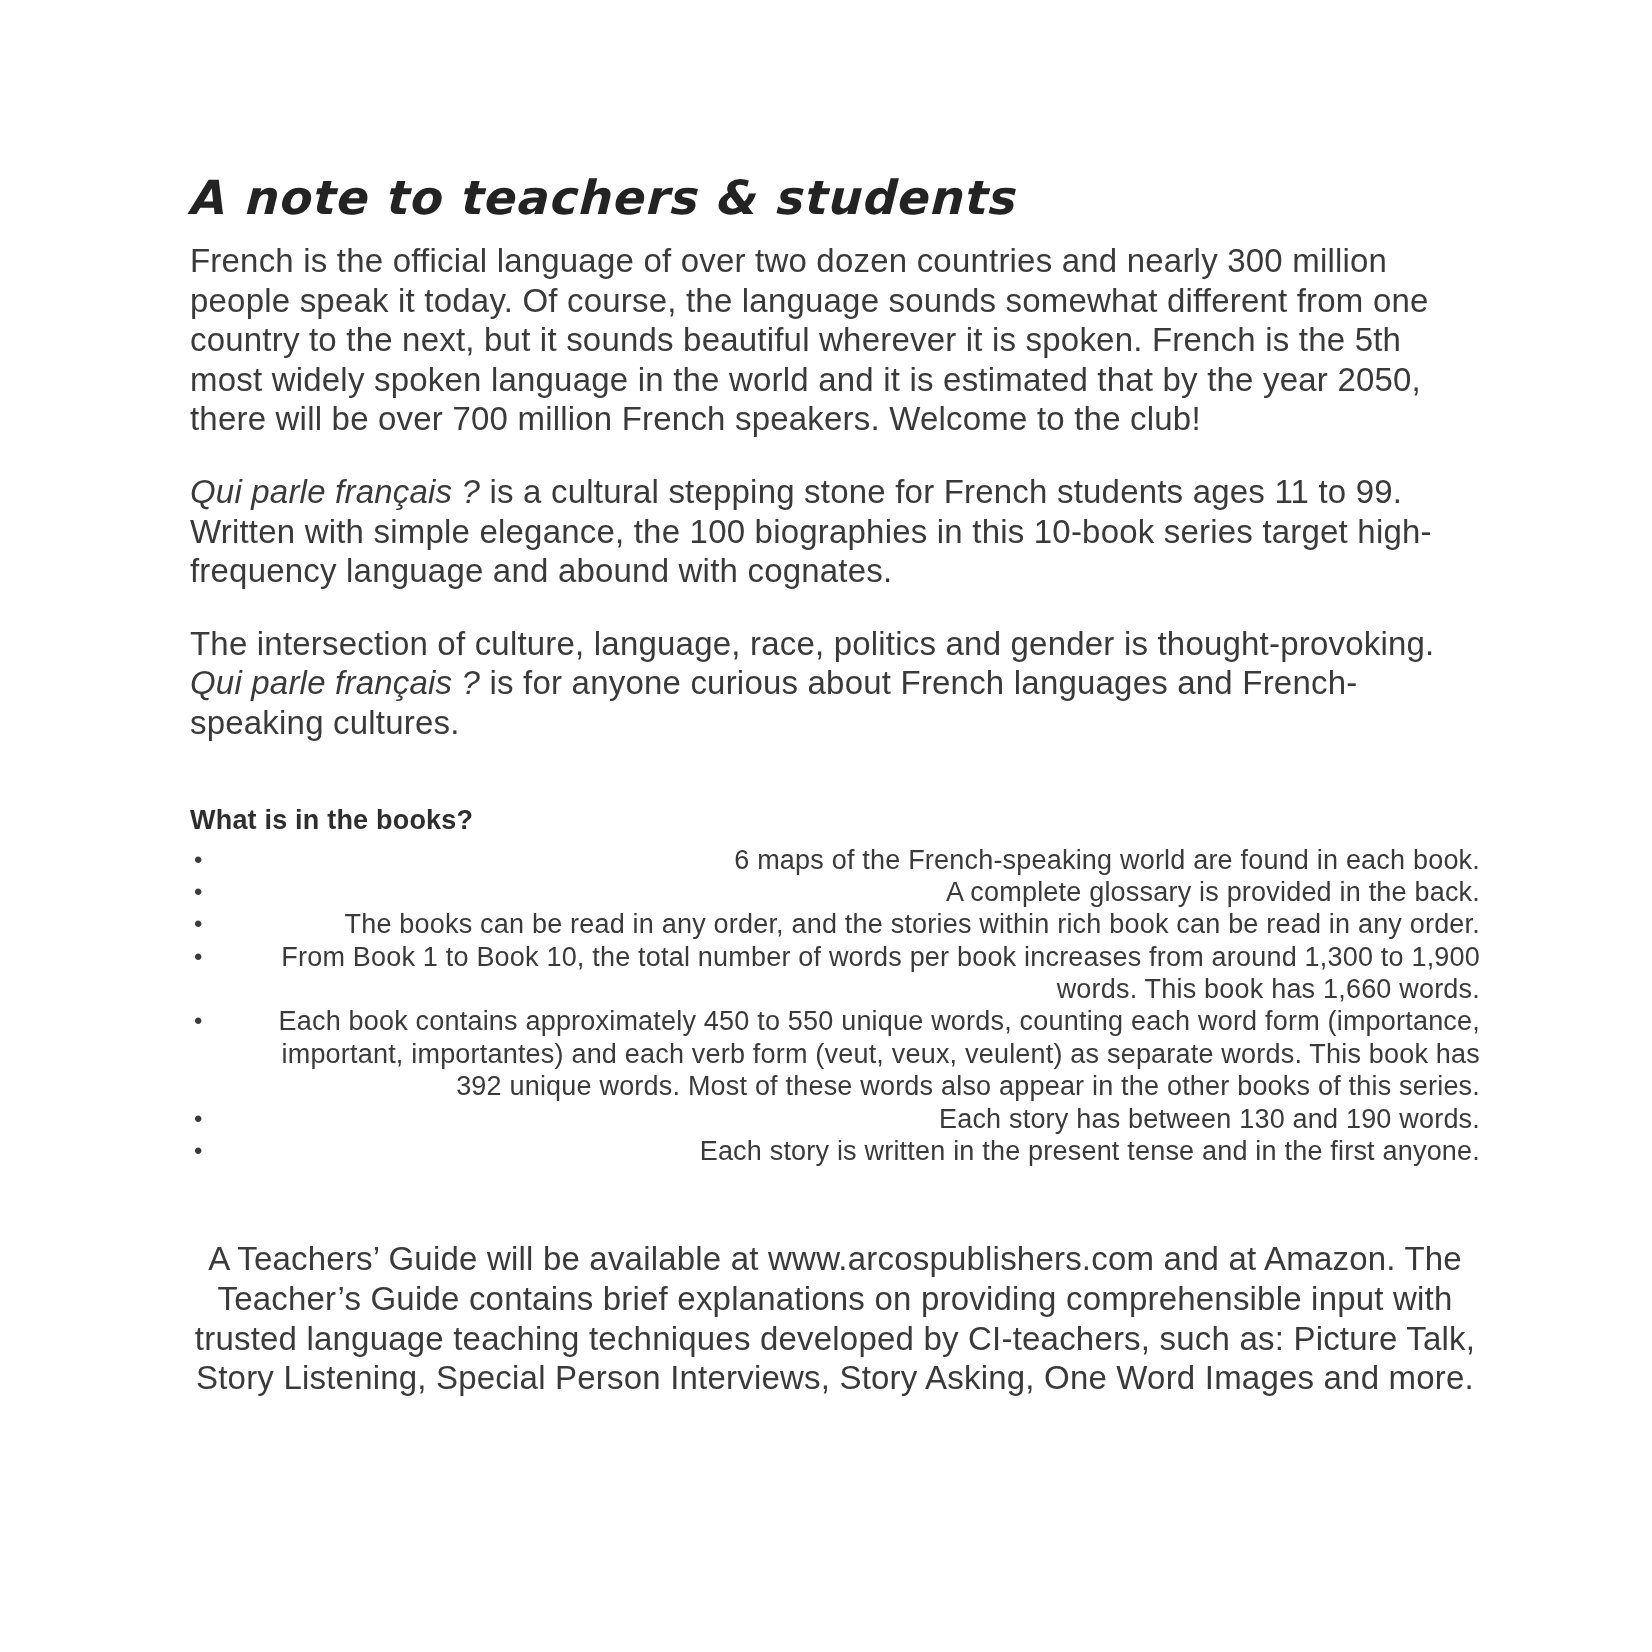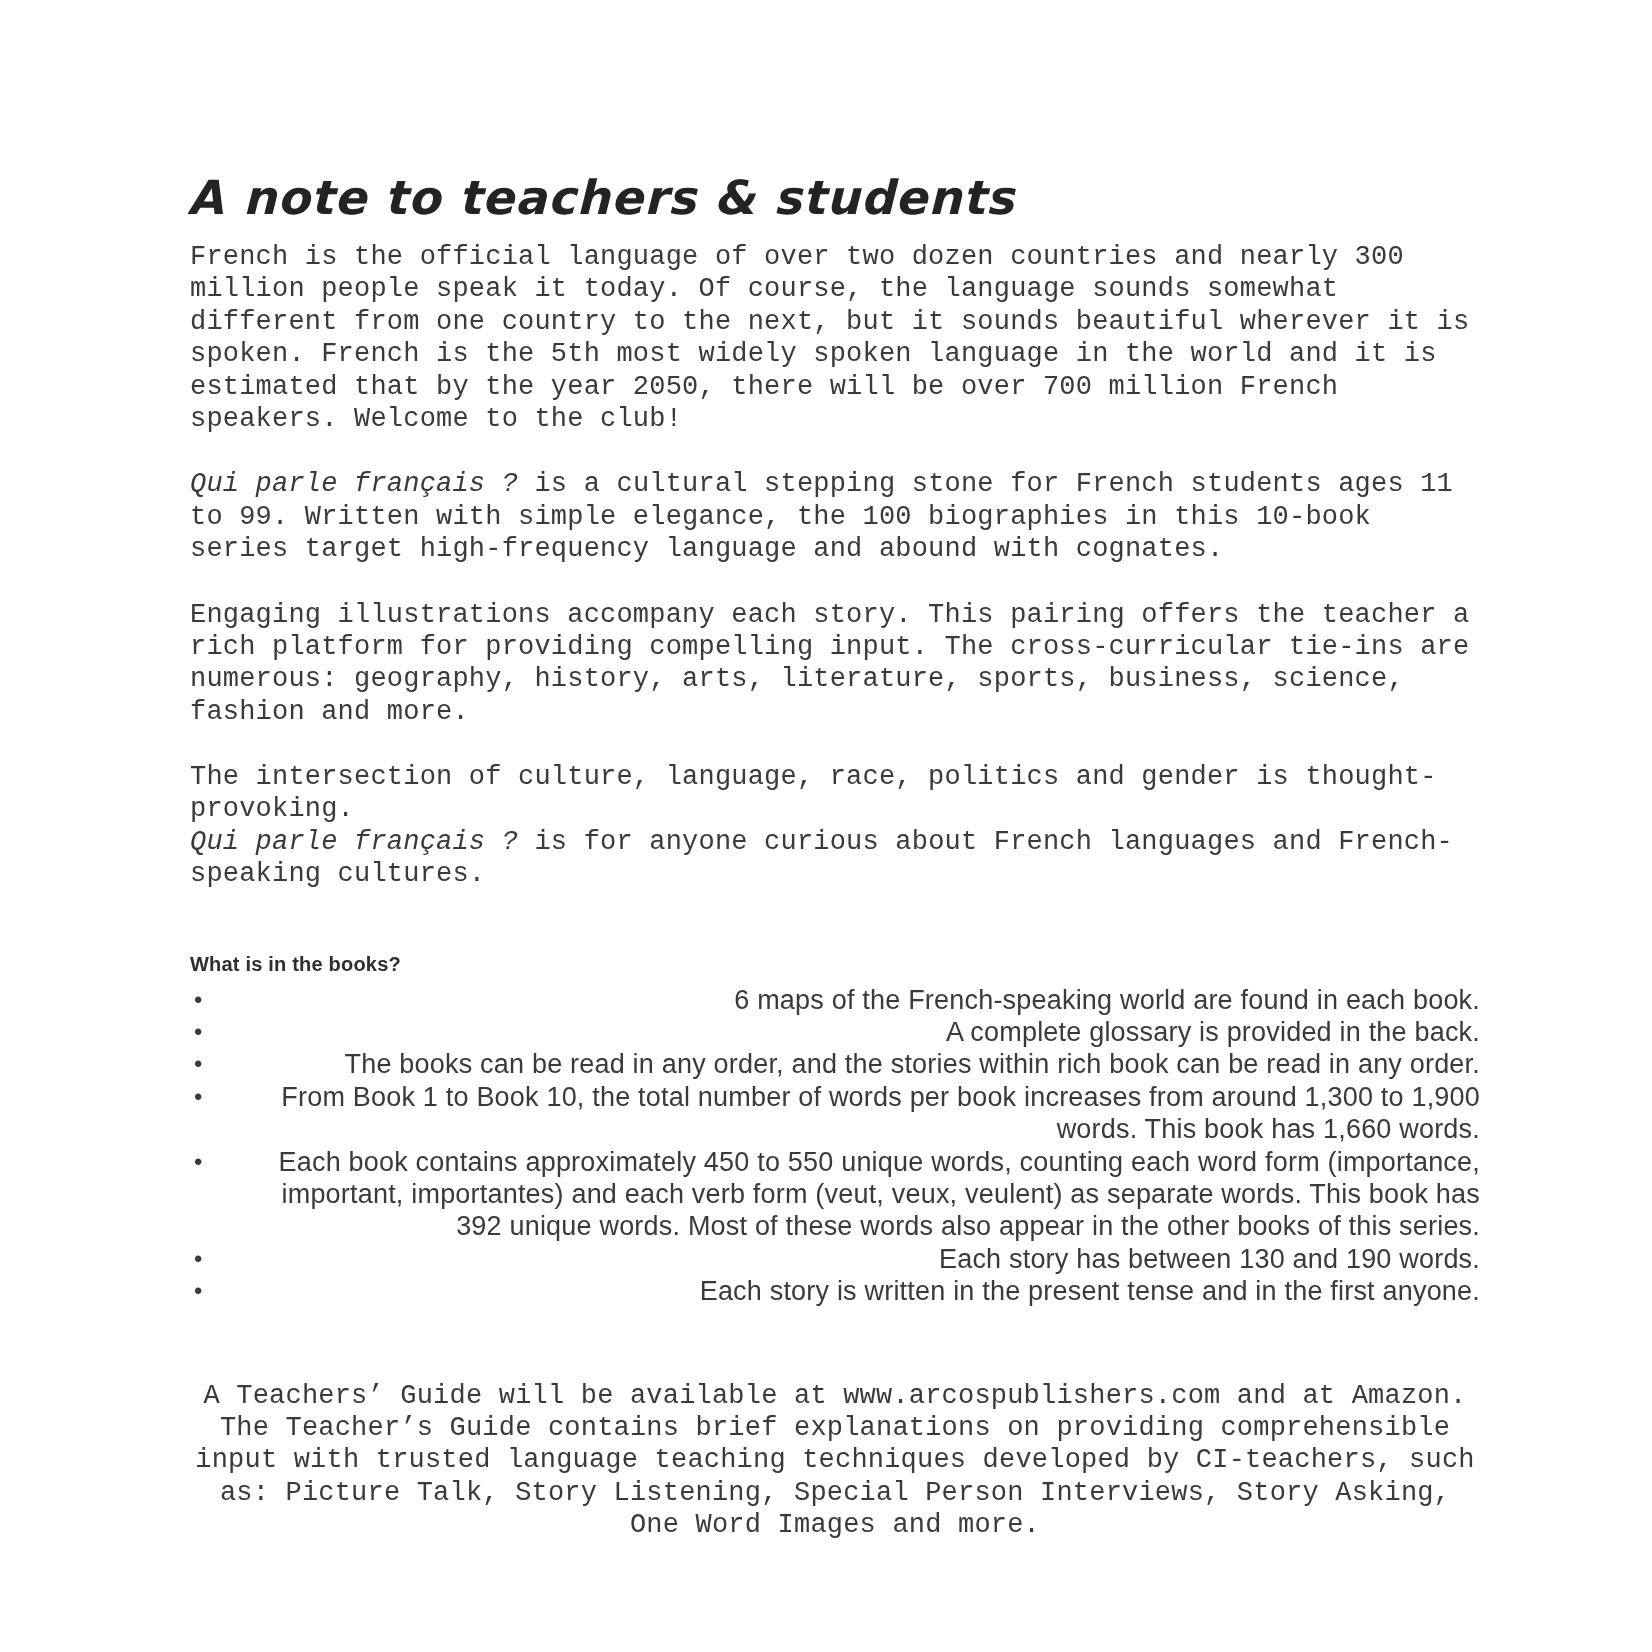--- a/index.html
+++ b/index.html
@@ -26,31 +26,30 @@
     font-style: italic;
     font-weight: 700;
     font-size: 47px;
     letter-spacing: 1px;
     color: #232323;
     margin: 0 0 16px 0;
     transform: skewX(-3deg);
     transform-origin: left bottom;
   }
   .para {
-    font-size: 27px;
+    font-size: 33px;
     line-height: 1.2;
     margin: 12px 0 33px 0;
     letter-spacing: 0.2px;
-    font-family: Liberation Mono, monospace;
   }
   .para:last-child { margin-bottom: 0; text-align: center; }
   .italic { font-style: italic; }
   .section { margin-top: 62px; }
   .section-heading {
-    font-size: 20px;
+    font-size: 27px;
     font-weight: 700;
     color: #2e2e2e;
     margin: 0 0 8px 0;
     letter-spacing: 0.2px;
   }
   .bullet-list {
     margin: 0;
     padding: 0;
     list-style: none;
   }
@@ -76,21 +75,20 @@
 
 <div class="page">
   <div class="content">
 
     <h1 class="title">A note to teachers &amp; students</h1>
 
     <p class="para">French is the official language of over two dozen countries and nearly 300 million people speak it today. Of course, the language sounds somewhat different from one country to the next, but it sounds beautiful wherever it is spoken. French is the 5th most widely spoken language in the world and it is estimated that by the year 2050, there will be over 700 million French speakers. Welcome to the club!</p>
 
     <p class="para"><span class="italic">Qui parle français ?</span><span> is a cultural stepping stone for French students ages 11 to 99. Written with simple elegance, the 100 biographies in this 10-book series target high-frequency language and abound with cognates.</span></p>
 
-    <p class="para">Engaging illustrations accompany each story. This pairing offers the teacher a rich platform for providing compelling input. The cross-curricular tie-ins are numerous: geography, history, arts, literature, sports, business, science, fashion and more.</p>
 
     <p class="para"><span>The intersection of culture, language, race, politics and gender is thought-provoking.</span><br><span class="italic">Qui parle français ?</span><span> is for anyone curious about French languages and French-speaking cultures.</span></p>
 
     <div class="section">
       <h2 class="section-heading">What is in the books?</h2>
       <ul class="bullet-list">
         <li class="bullet-item">
           <span class="bullet-marker">•</span>
           <span class="bullet-text">6 maps of the French-speaking world are found in each book.</span>
         </li>

